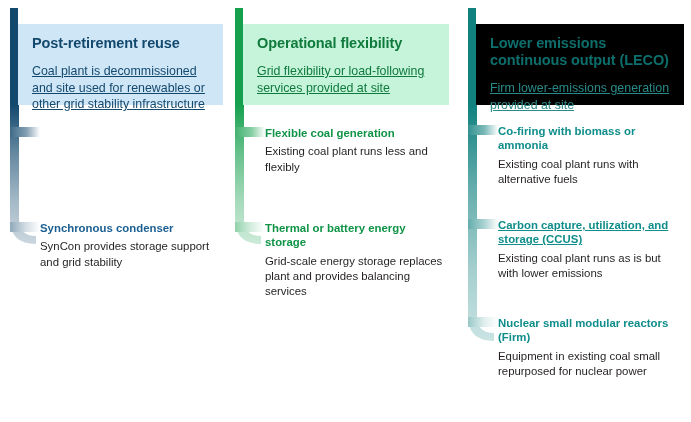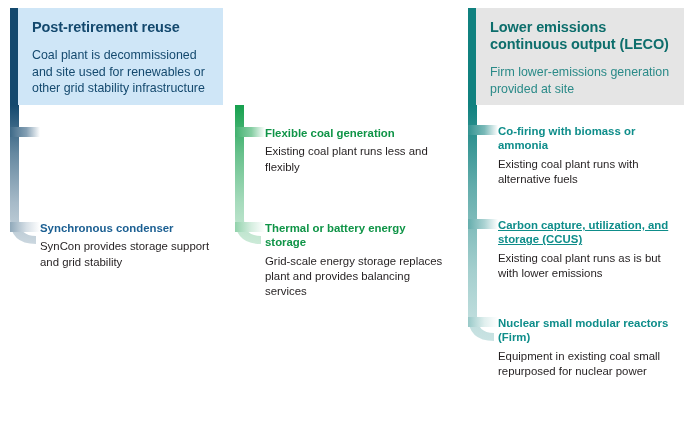--- a/index.html
+++ b/index.html
@@ -35,32 +35,34 @@
     align-items: stretch;
   }
   .header-bar {
     width: 8px;
     flex: 0 0 8px;
   }
   .header-panel {
     flex: 1 1 auto;
     padding: 11px 14px 14px 14px;
     box-sizing: border-box;
+    margin-top: 16px;
   }
   .header-title {
     font-size: 14.5px;
     font-weight: bold;
     line-height: 1.18;
     margin: 0 0 11px 0;
     letter-spacing: -0.1px;
   }
   .header-sub {
     font-size: 12.4px;
     line-height: 1.33;
     margin: 0;
+    text-decoration: underline;
   }
 
   
   .spine {
     position: absolute;
     left: 0;
     top: 105px;
     pointer-events: none;
   }
 
@@ -116,20 +118,27 @@
         <path d="M 0 0 L 9 0 L 9 114 Q 9 131 26 131 L 26 139 Q 0 139 0 114 Z" fill="url(#vg0)"></path>
         <path d="M 0 22 L 30 22 L 30 32 L 0 32 Z" fill="url(#tg0_0)"></path>
         <path d="M 0 117 L 30 117 L 30 127 L 0 127 Z" fill="url(#tg0_1)"></path>
       </svg>
       <div class="subitem" style="top: 221px; width: 179px;">
         <p class="sub-title" style="color: rgb(27, 95, 146);">Synchronous condenser</p>
         <p class="sub-body">SynCon provides storage support and grid stability</p>
       </div>
     </div>
     <div class="column" style="left: 235px; width: 214px;">
+      <div class="header-wrap" style="width: 214px; height: 97px;">
+        <div class="header-bar" style="background: rgb(22, 160, 78);"></div>
+        <div class="header-panel" style="background: rgb(198, 244, 218);">
+          <p class="header-title" style="color: rgb(15, 122, 60);">Operational flexibility</p>
+          <p class="header-sub" style="color: rgb(15, 122, 60);">Grid flexibility or load-following services provided at site</p>
+        </div>
+      </div>
       <svg width="64" height="151" class="spine" style="top: 105px;">
         <defs>
           <linearGradient id="vg1" x1="0" y1="0" x2="0" y2="1">
             <stop offset="0" stop-color="rgb(22,160,78)"></stop>
             <stop offset="0.35" stop-color="rgb(104,193,140)"></stop>
             <stop offset="0.7" stop-color="rgb(166,219,188)"></stop>
             <stop offset="1" stop-color="rgb(204,234,216)"></stop>
           </linearGradient>
           <linearGradient id="tg1_0" x1="0" y1="0" x2="1" y2="0">
             <stop offset="0" stop-color="rgb(64,177,110)"></stop>
@@ -151,21 +160,21 @@
         <p class="sub-body">Existing coal plant runs less and flexibly</p>
       </div>
       <div class="subitem" style="top: 221px; width: 180px;">
         <p class="sub-title" style="color: rgb(15, 148, 71);">Thermal or battery energy storage</p>
         <p class="sub-body">Grid-scale energy storage replaces plant and provides balancing services</p>
       </div>
     </div>
     <div class="column" style="left: 468px; width: 216px;">
       <div class="header-wrap" style="width: 216px; height: 97px;">
         <div class="header-bar" style="background: rgb(16, 129, 127);"></div>
-        <div class="header-panel" style="background: #e5e5e5;">
+        <div class="header-panel" style="background: #000000;">
           <p class="header-title" style="color: rgb(13, 110, 108);">Lower emissions continuous output (LECO)</p>
           <p class="header-sub" style="color: rgb(42, 138, 136);">Firm lower-emissions generation provided at site</p>
         </div>
       </div>
       <svg width="64" height="248" class="spine" style="top: 105px;">
         <defs>
           <linearGradient id="vg2" x1="0" y1="0" x2="0" y2="1">
             <stop offset="0" stop-color="rgb(16,129,127)"></stop>
             <stop offset="0.35" stop-color="rgb(100,173,172)"></stop>
             <stop offset="0.7" stop-color="rgb(164,207,206)"></stop>

